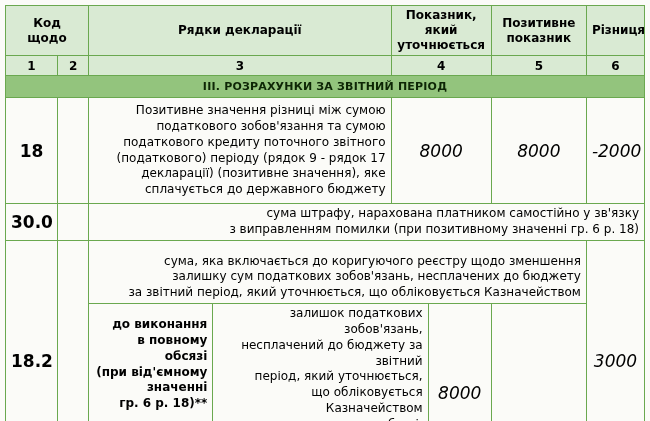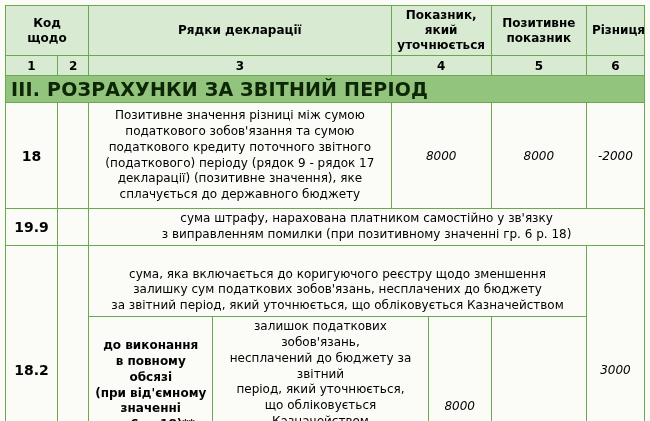--- a/index.html
+++ b/index.html
@@ -29,39 +29,39 @@
     line-height: 1.25;
   }
   .nums td {
     background: #d9ead3;
     font-weight: bold;
     text-align: center;
   }
   .section td {
     background: #93c47d;
     font-weight: bold;
-    text-align: left;
+    text-align: center;
     color: #0d2605;
-    font-size: 19px;
+    font-size: 11px;
     letter-spacing: 0.2px;
   }
   .code {
     font-weight: bold;
     text-align: center;
-    font-size: 14px;
+    font-size: 17px;
   }
-  .txt { line-height: 1.32; text-align: center; }
+  .txt { line-height: 1.32; text-align: right; }
   .preline { white-space: pre-line; }
   .num {
     font-style: italic;
     text-align: center;
-    font-size: 12px;
+    font-size: 17px;
   }
   .boldtxt { font-weight: bold; }
-  .vtop { vertical-align: top; padding-top: 21px; }
+  .vtop { vertical-align: top; padding-top: 13px; }
 </style>
 </head>
 <body>
 
 <table class="decl">
   <colgroup>
     <col style="width:52px">
     <col style="width:31px">
     <col style="width:124px">
     <col style="width:178px">
@@ -105,21 +105,21 @@
 податкового кредиту поточного звітного
 (податкового) періоду (рядок 9 - рядок 17
 декларації) (позитивне значення), яке
 сплачується до державного бюджету</td>
     <td colspan="2" class="num">8000</td>
     <td class="num">8000</td>
     <td class="num">-2000</td>
   </tr>
 
   <tr style="height:36px">
-    <td class="code">19.9</td>
+    <td class="code">30.0</td>
     <td></td>
     <td colspan="6" class="txt preline">сума штрафу, нарахована платником самостійно у зв'язку
 з виправленням помилки (при позитивному значенні гр. 6 р. 18)</td>
   </tr>
 
   <tr style="height:54px">
     <td class="code" rowspan="2">18.2</td>
     <td rowspan="2"></td>
     <td colspan="5" class="txt preline vtop">сума, яка включається до коригуючого реєстру щодо зменшення
 залишку сум податкових зобов'язань, несплачених до бюджету

